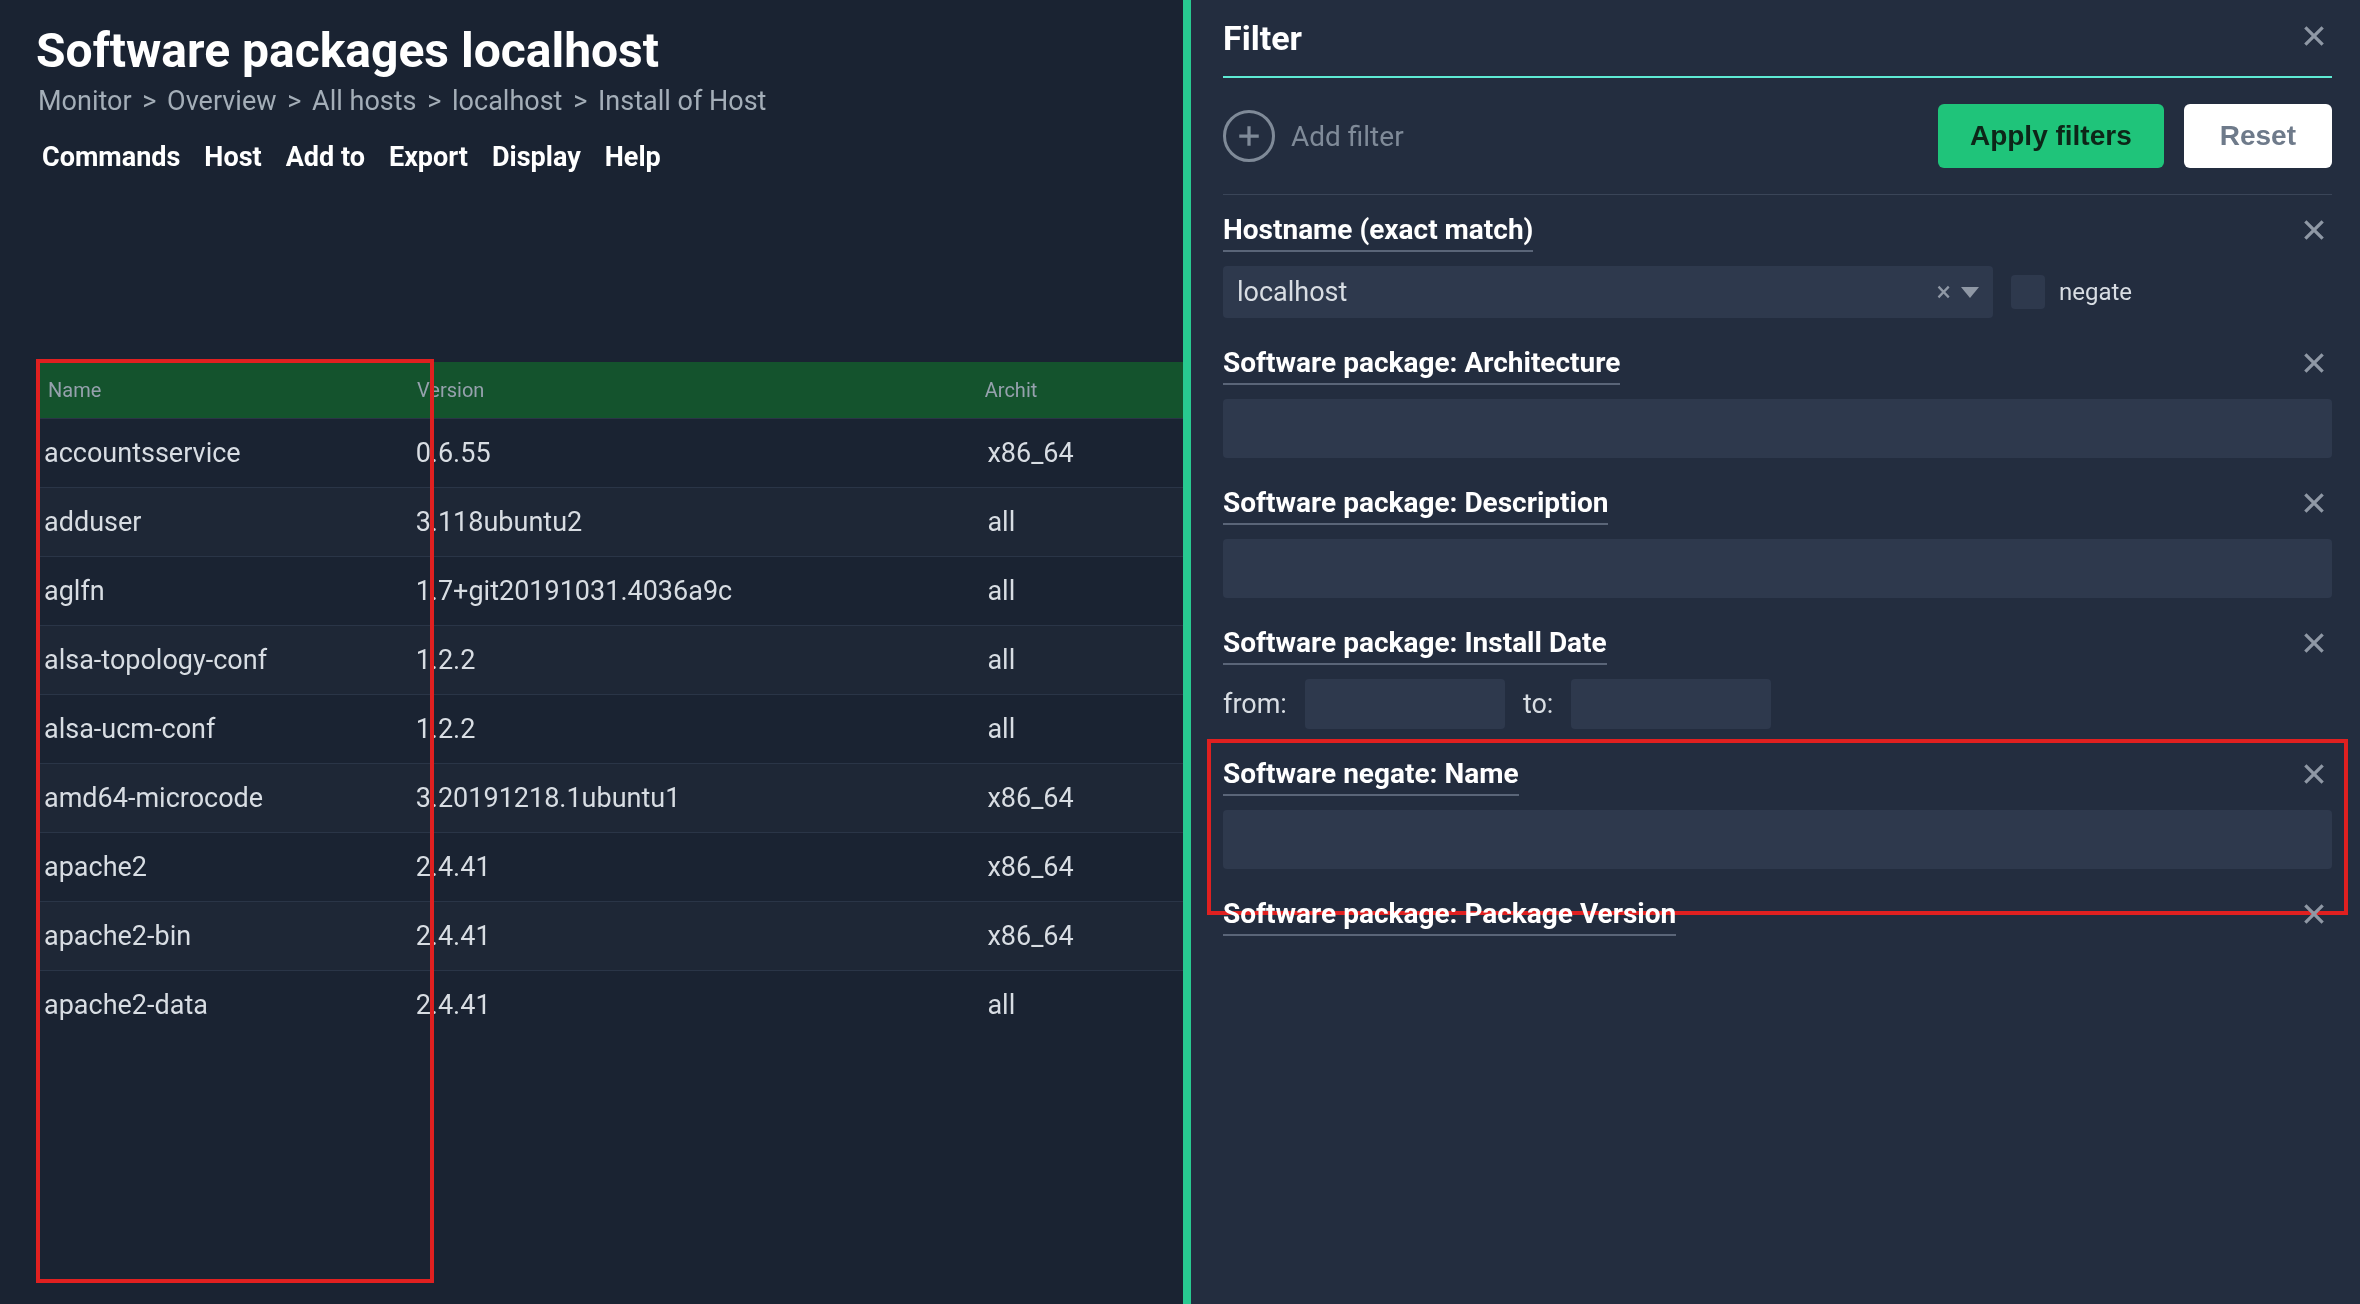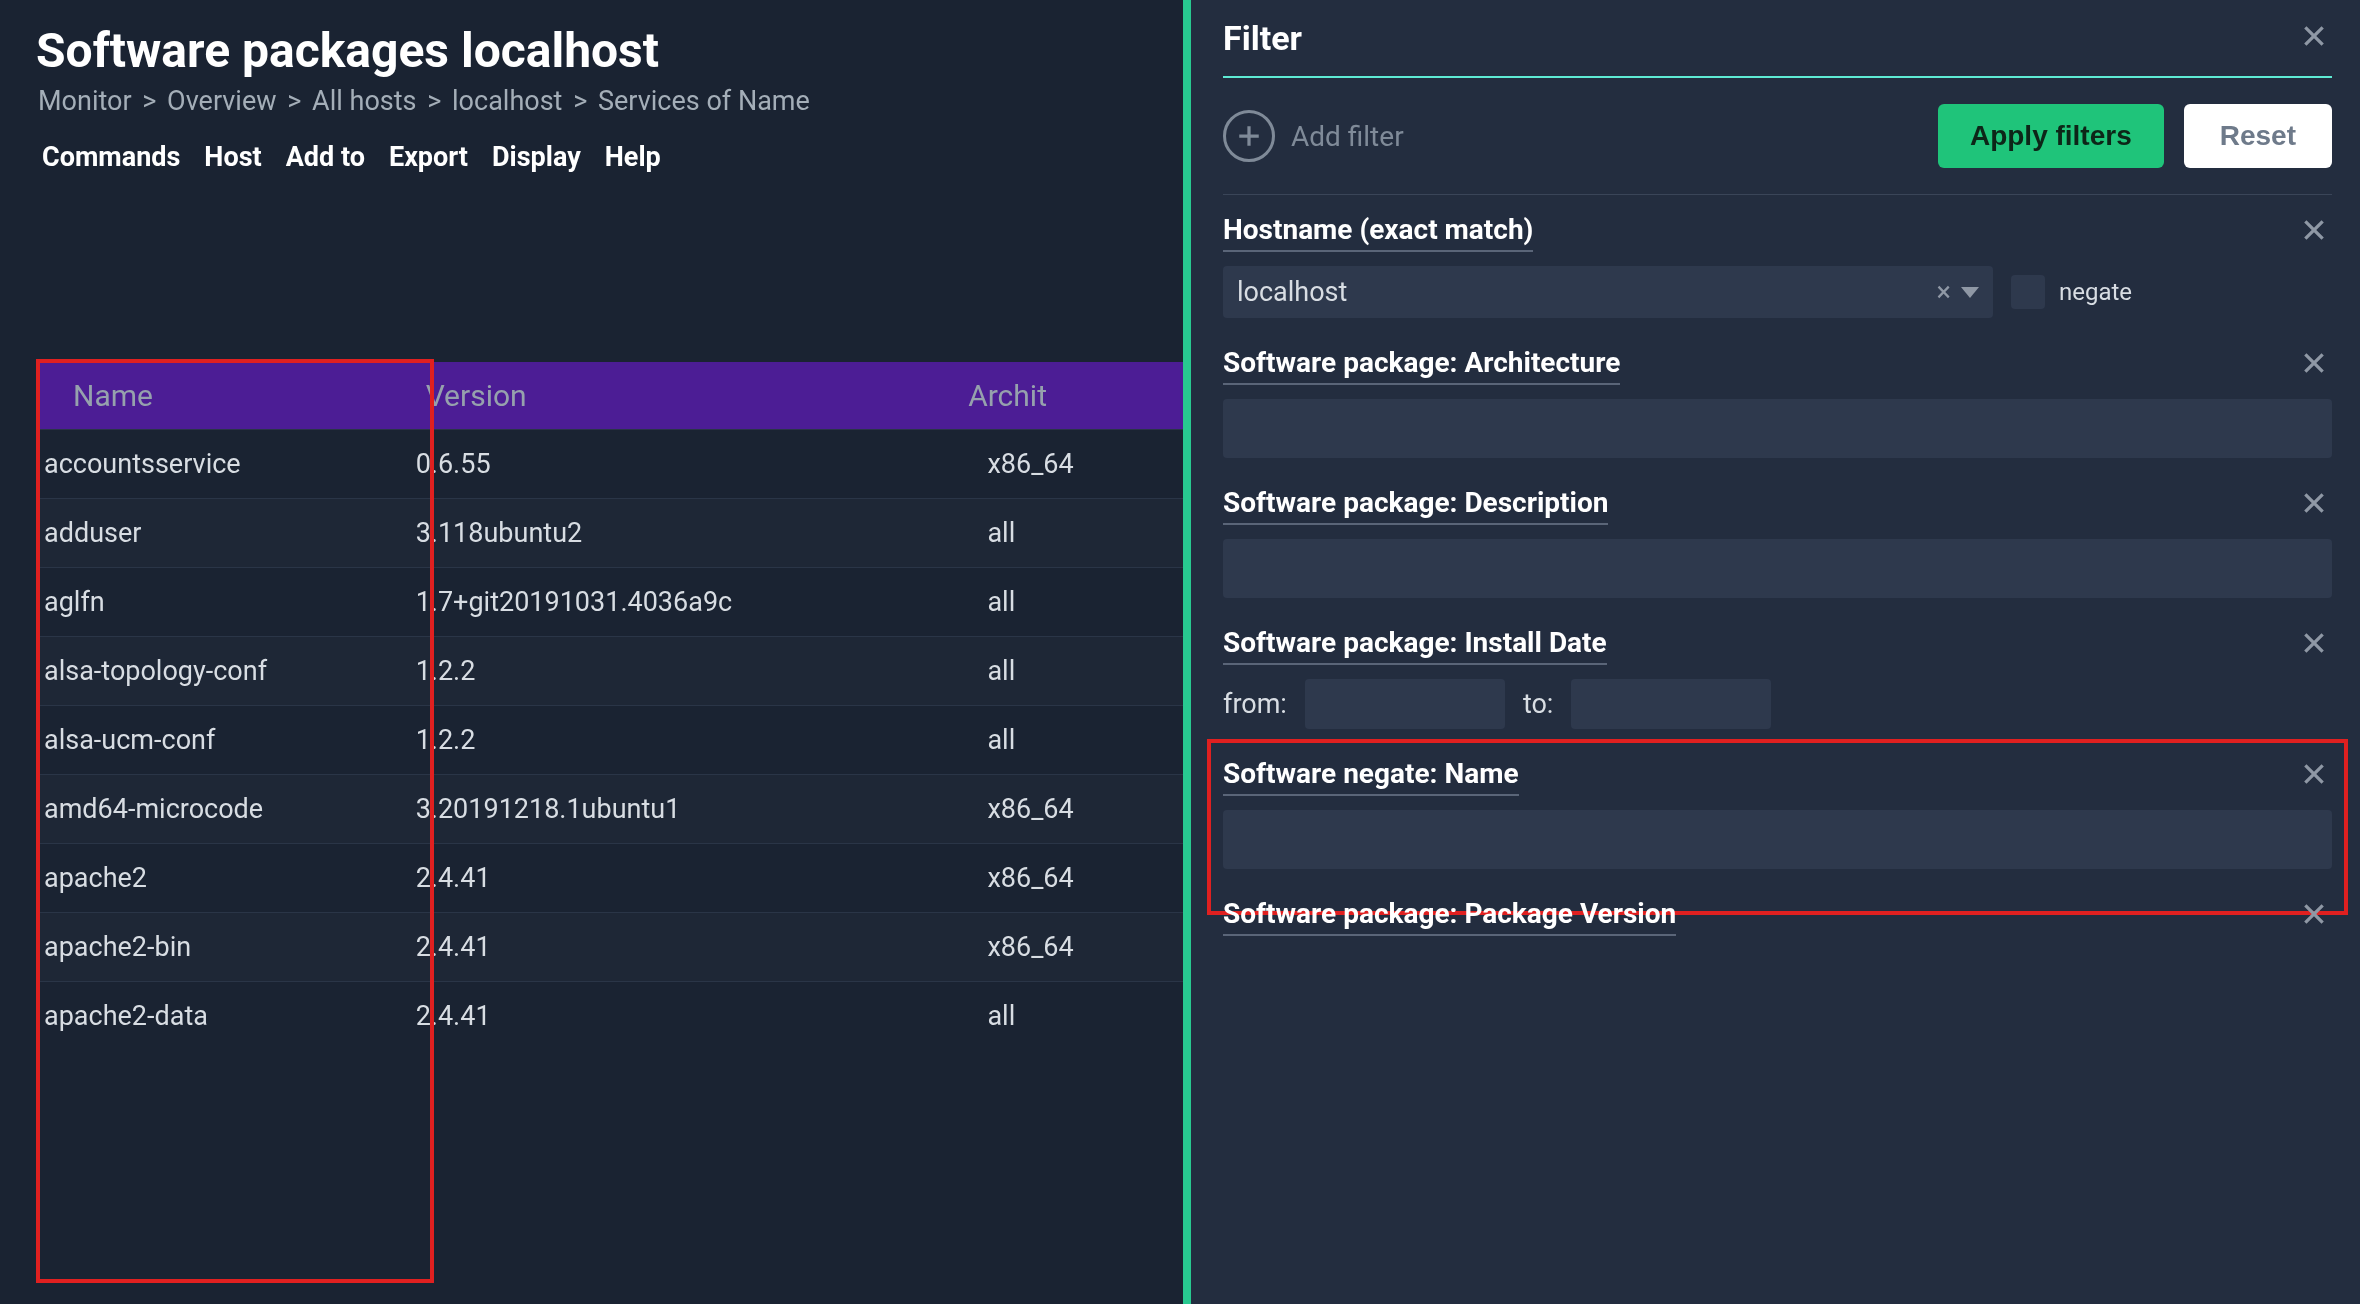--- a/index.html
+++ b/index.html
@@ -47,24 +47,24 @@
     gap: 24px;
     font-size: 27px;
     font-weight: 700;
     color: #fff;
     margin-bottom: 60px;
     padding-left: 6px;
   }
   .toolbar-item { cursor: pointer; }
   .table-headers {
     display: flex;
-    padding: 16px 37px;
+    padding: 16px 12px;
     color: #96a1ad;
-    font-size: 30px;
-    background: #4c1d95;
+    font-size: 20px;
+    background: #14532d;
   }
   .col-name { width: 390px; }
   .col-version { width: 600px; }
   .col-arch { width: 200px; }
   .table-rows-wrap {
     position: absolute;
     left: 36px;
     top: 362px;
     width: 1150px;
   }
@@ -253,21 +253,21 @@
     <div class="page-title">Software packages localhost</div>
     <div class="breadcrumb">
       <span>Monitor</span>
       <span>&gt;</span>
       <span>Overview</span>
       <span>&gt;</span>
       <span>All hosts</span>
       <span>&gt;</span>
       <span>localhost</span>
       <span>&gt;</span>
-      <span>Services of Name</span>
+      <span>Install of Host</span>
     </div>
     <div class="toolbar">
       <div class="toolbar-item">Commands</div>
       <div class="toolbar-item">Host</div>
       <div class="toolbar-item">Add to</div>
       <div class="toolbar-item">Export</div>
       <div class="toolbar-item">Display</div>
       <div class="toolbar-item">Help</div>
     </div>
 

